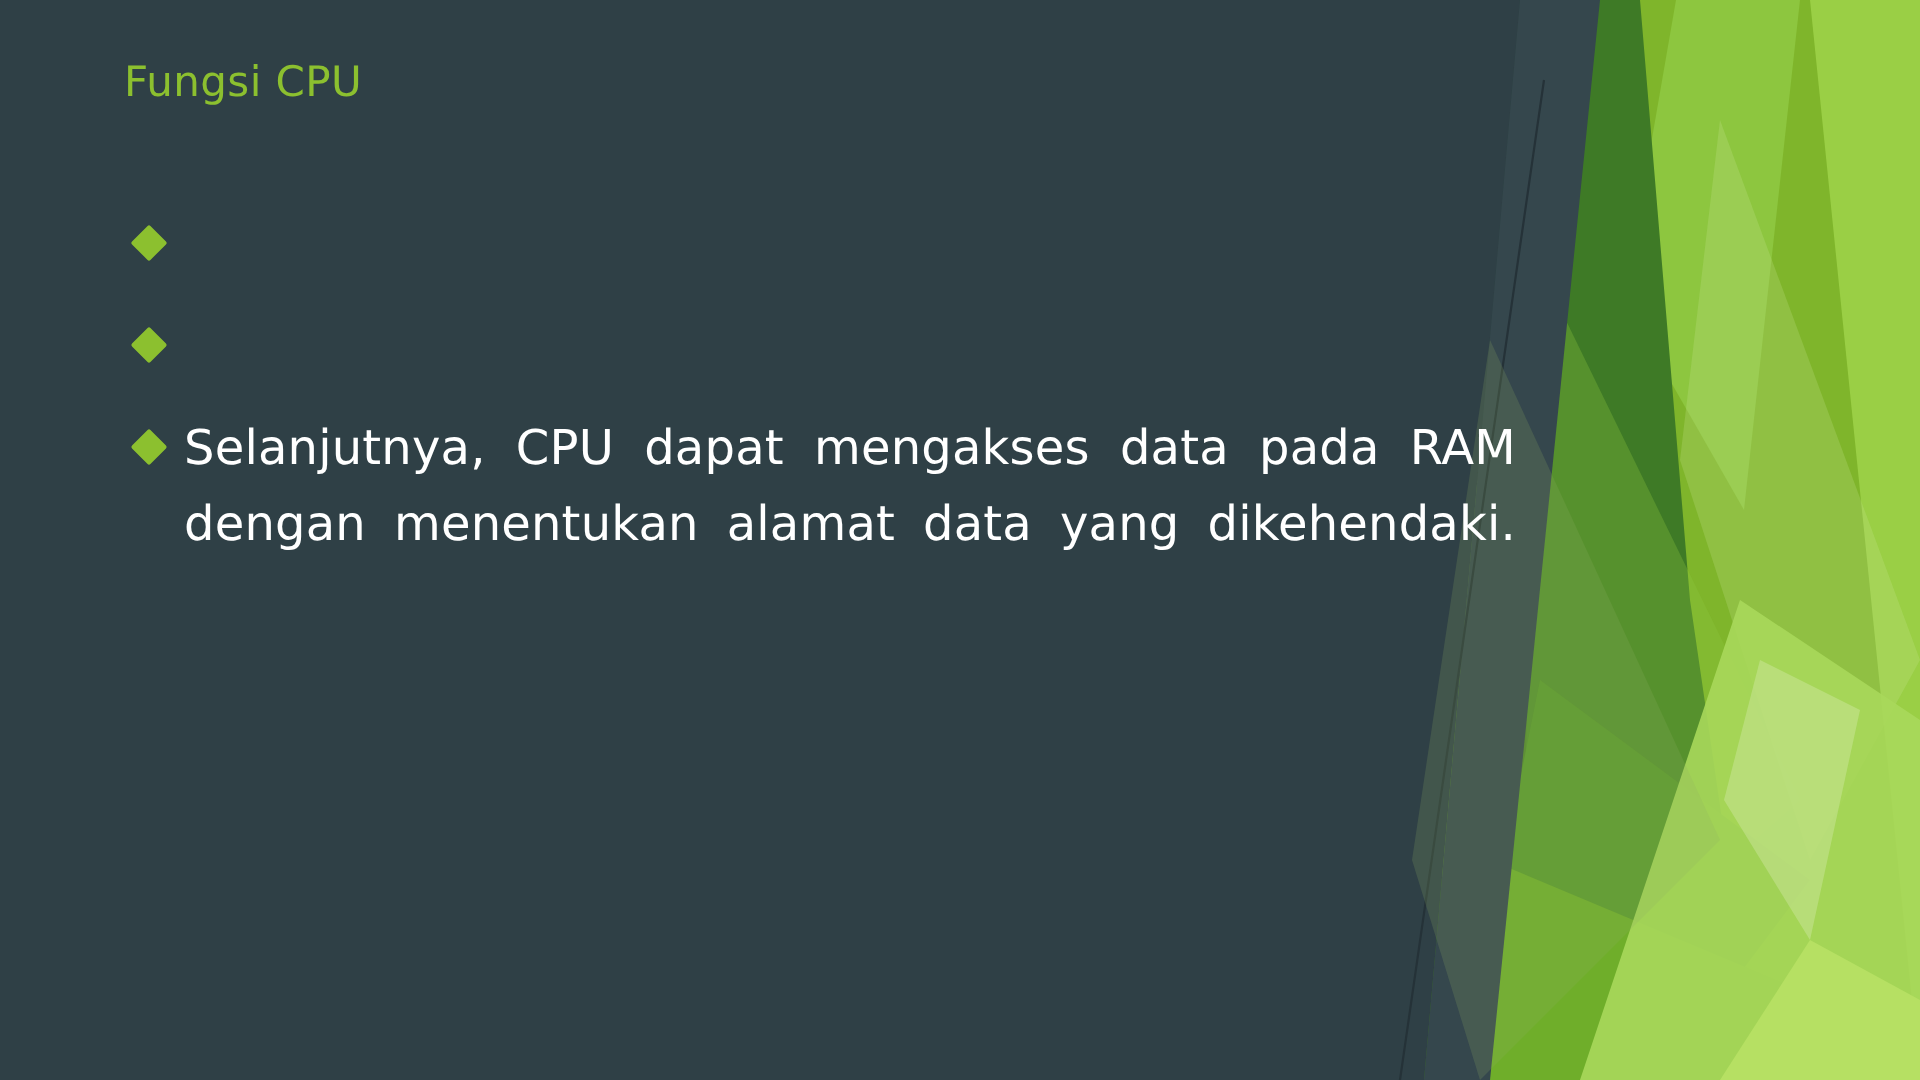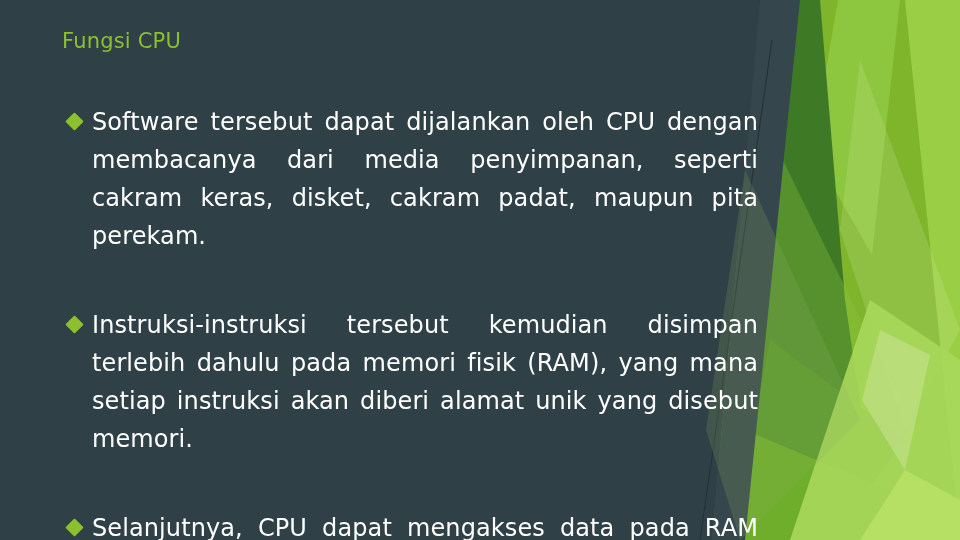--- a/index.html
+++ b/index.html
@@ -126,27 +126,25 @@
   </svg>
 
   <div id="content">
 
     <div class="slide-title">Fungsi CPU</div>
 
     <div class="body-block">
 
       <p class="bullet-item">
         <span class="bullet-marker"></span>
-        <span class="txt">Software tersebut dapat dijalankan oleh CPU dengan membacanya dari media penyimpanan, seperti cakram keras, disket, cakram padat, maupun pita perekam.</span>
         <span class="justify-fix"></span>
       </p>
 
       <p class="bullet-item">
         <span class="bullet-marker"></span>
-        <span class="txt">Instruksi-instruksi tersebut kemudian disimpan terlebih dahulu pada memori fisik (RAM), yang mana setiap instruksi akan diberi alamat unik yang disebut memori.</span>
         <span class="justify-fix"></span>
       </p>
 
       <p class="bullet-item">
         <span class="bullet-marker"></span>
         <span class="txt">Selanjutnya, CPU dapat mengakses data pada RAM dengan menentukan alamat data yang dikehendaki.</span>
         <span class="justify-fix"></span>
       </p>
 
     </div>

